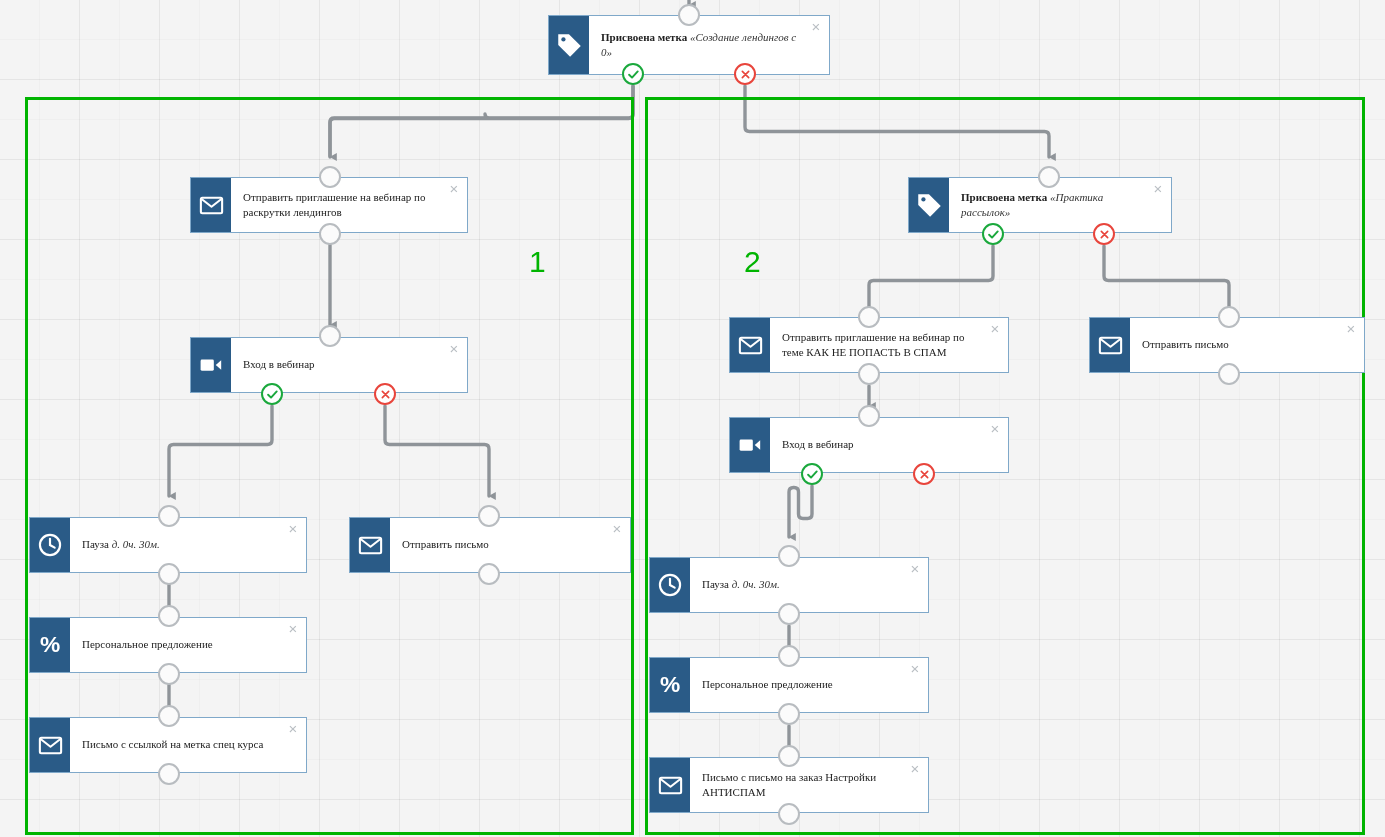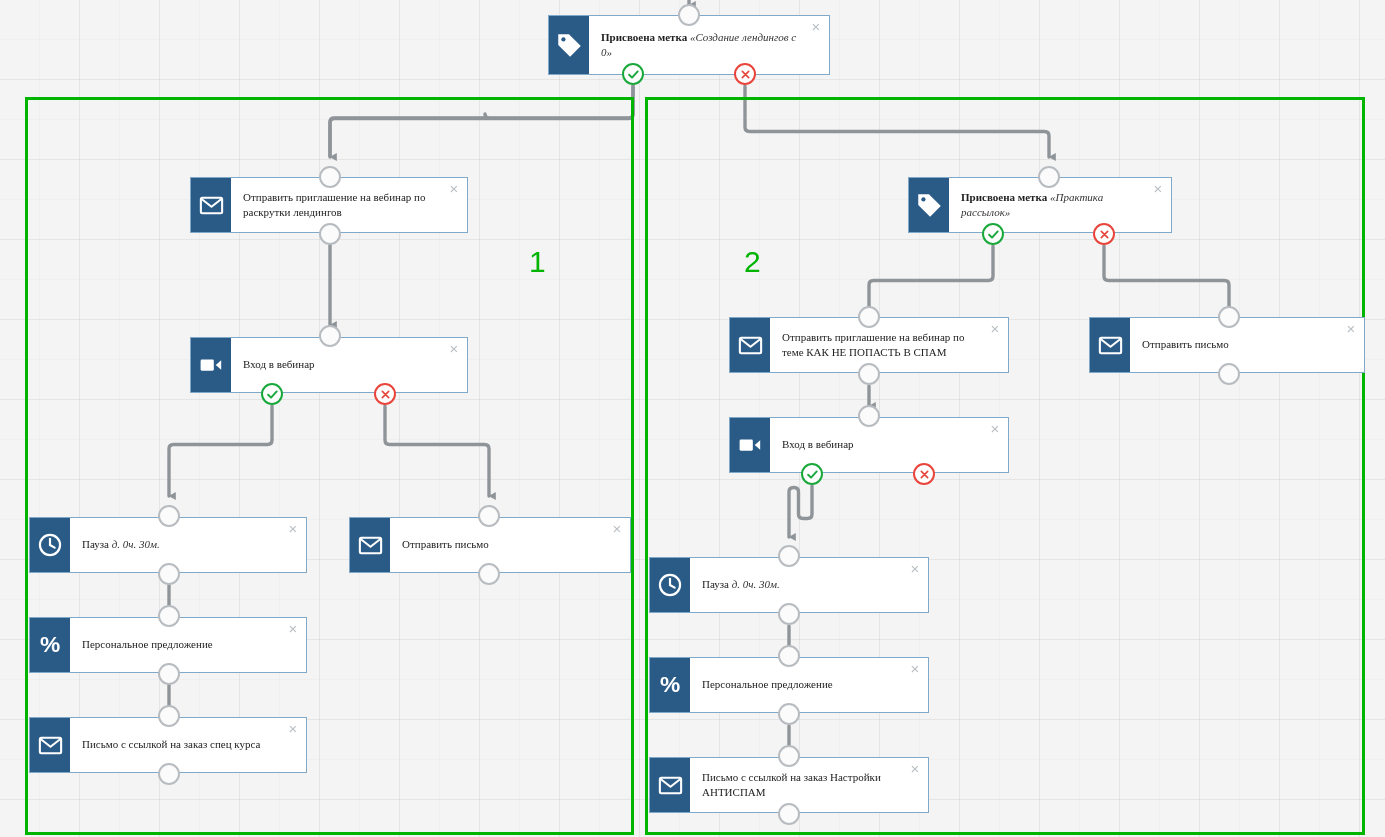--- a/index.html
+++ b/index.html
@@ -248,21 +248,21 @@
   <div class="port" style="left:158px;top:663px;"></div>
 
   <div class="node" style="left:29px;top:717px;width:278px;height:56px;">
     <div class="iconbox">
       <svg class="ic" width="25" height="25" viewBox="0 0 24 24" aria-hidden="true">
         <rect x="1.8" y="4.6" width="20.4" height="14.8" rx="1.4" fill="none" stroke="#ffffff" stroke-width="2"></rect>
         <path d="M2.8 6 L12 13.2 L21.2 6" fill="none" stroke="#ffffff" stroke-width="2" stroke-linecap="round" stroke-linejoin="round"></path>
       </svg>
     </div>
     <div class="body">
-      <div class="label">Письмо с ссылкой на заказ спец курса</div>
+      <div class="label">Письмо с ссылкой на метка спец курса</div>
     </div>
     <div class="closebtn">×</div>
   </div>
   <div class="port" style="left:158px;top:705px;"></div>
   <div class="port" style="left:158px;top:763px;"></div>
 
   <div class="node" style="left:908px;top:177px;width:264px;height:56px;">
     <div class="iconbox">
       <svg class="ic" width="27" height="27" viewBox="0 0 24 24" aria-hidden="true">
         <path d="M11.5 2 L22 12.5 L12.5 22 L2 11.5 L2 2 Z" fill="#ffffff"></path>
@@ -384,20 +384,20 @@
   <div class="port" style="left:778px;top:703px;"></div>
 
   <div class="node" style="left:649px;top:757px;width:280px;height:56px;">
     <div class="iconbox">
       <svg class="ic" width="25" height="25" viewBox="0 0 24 24" aria-hidden="true">
         <rect x="1.8" y="4.6" width="20.4" height="14.8" rx="1.4" fill="none" stroke="#ffffff" stroke-width="2"></rect>
         <path d="M2.8 6 L12 13.2 L21.2 6" fill="none" stroke="#ffffff" stroke-width="2" stroke-linecap="round" stroke-linejoin="round"></path>
       </svg>
     </div>
     <div class="body">
-      <div class="label">Письмо с ссылкой на заказ Настройки АНТИСПАМ</div>
+      <div class="label">Письмо с письмо на заказ Настройки АНТИСПАМ</div>
     </div>
     <div class="closebtn">×</div>
   </div>
   <div class="port" style="left:778px;top:745px;"></div>
   <div class="port" style="left:778px;top:803px;"></div>
 
 </div>
 
 </body></html>

